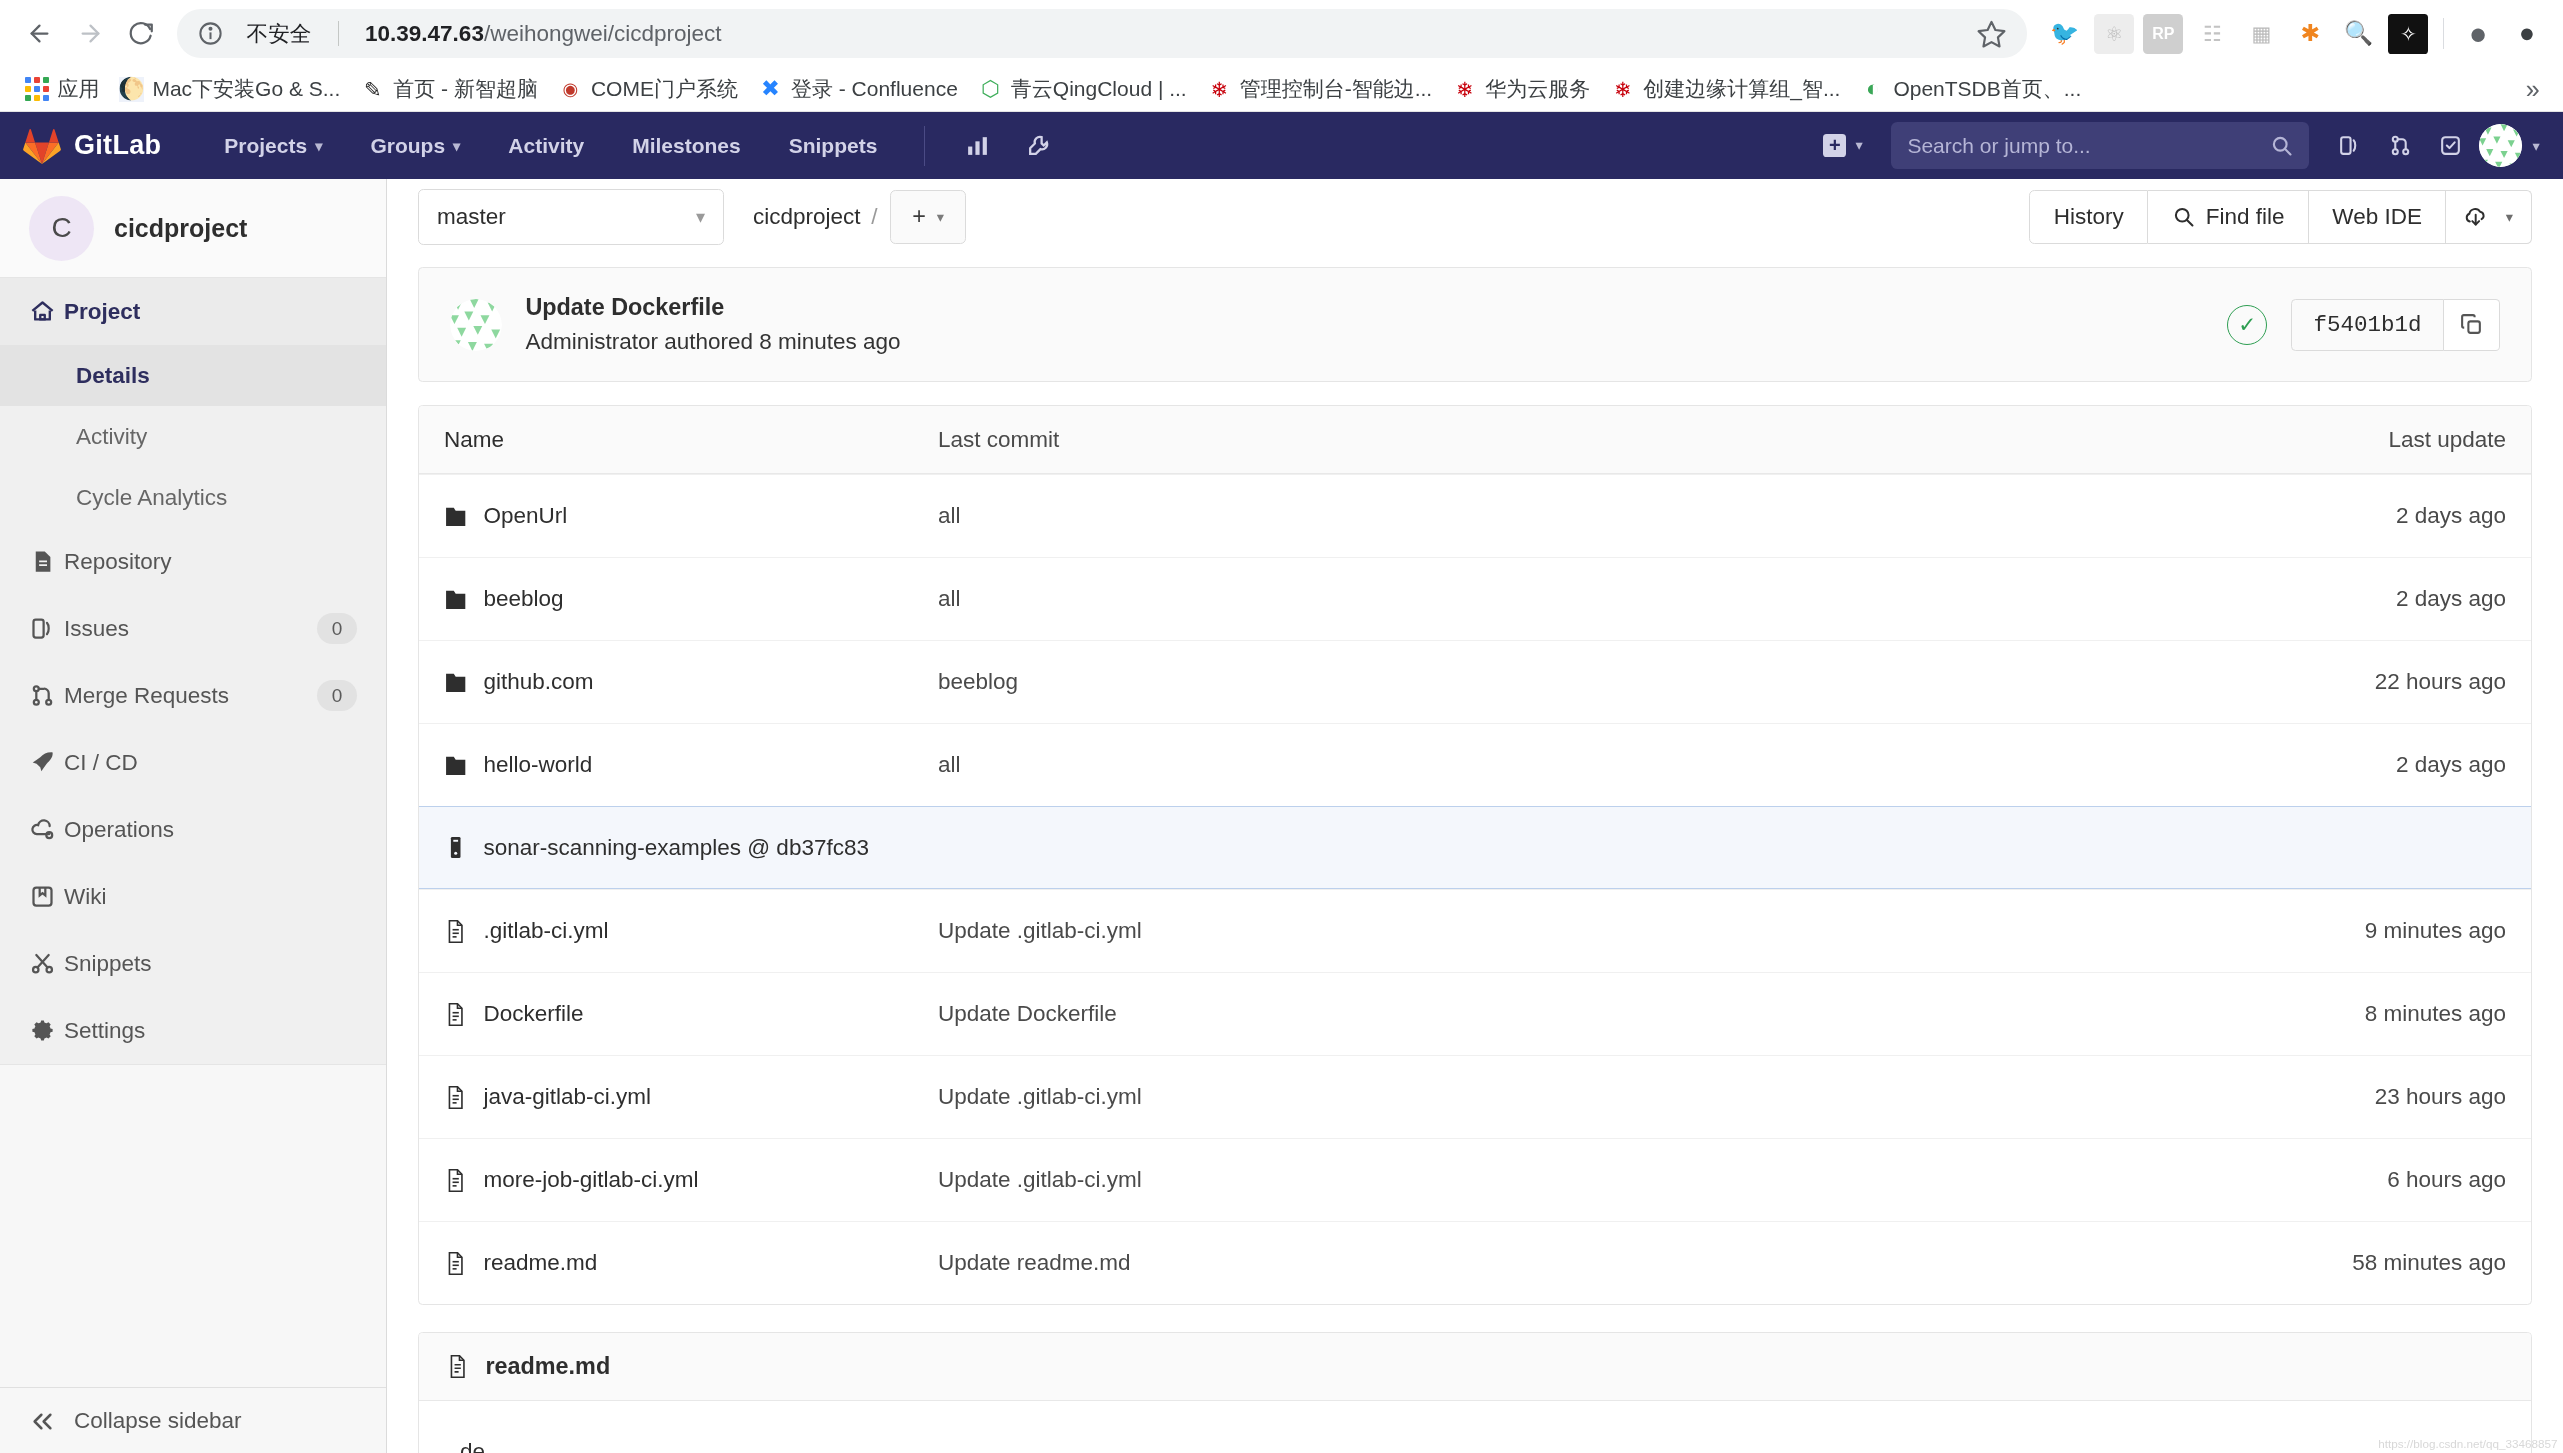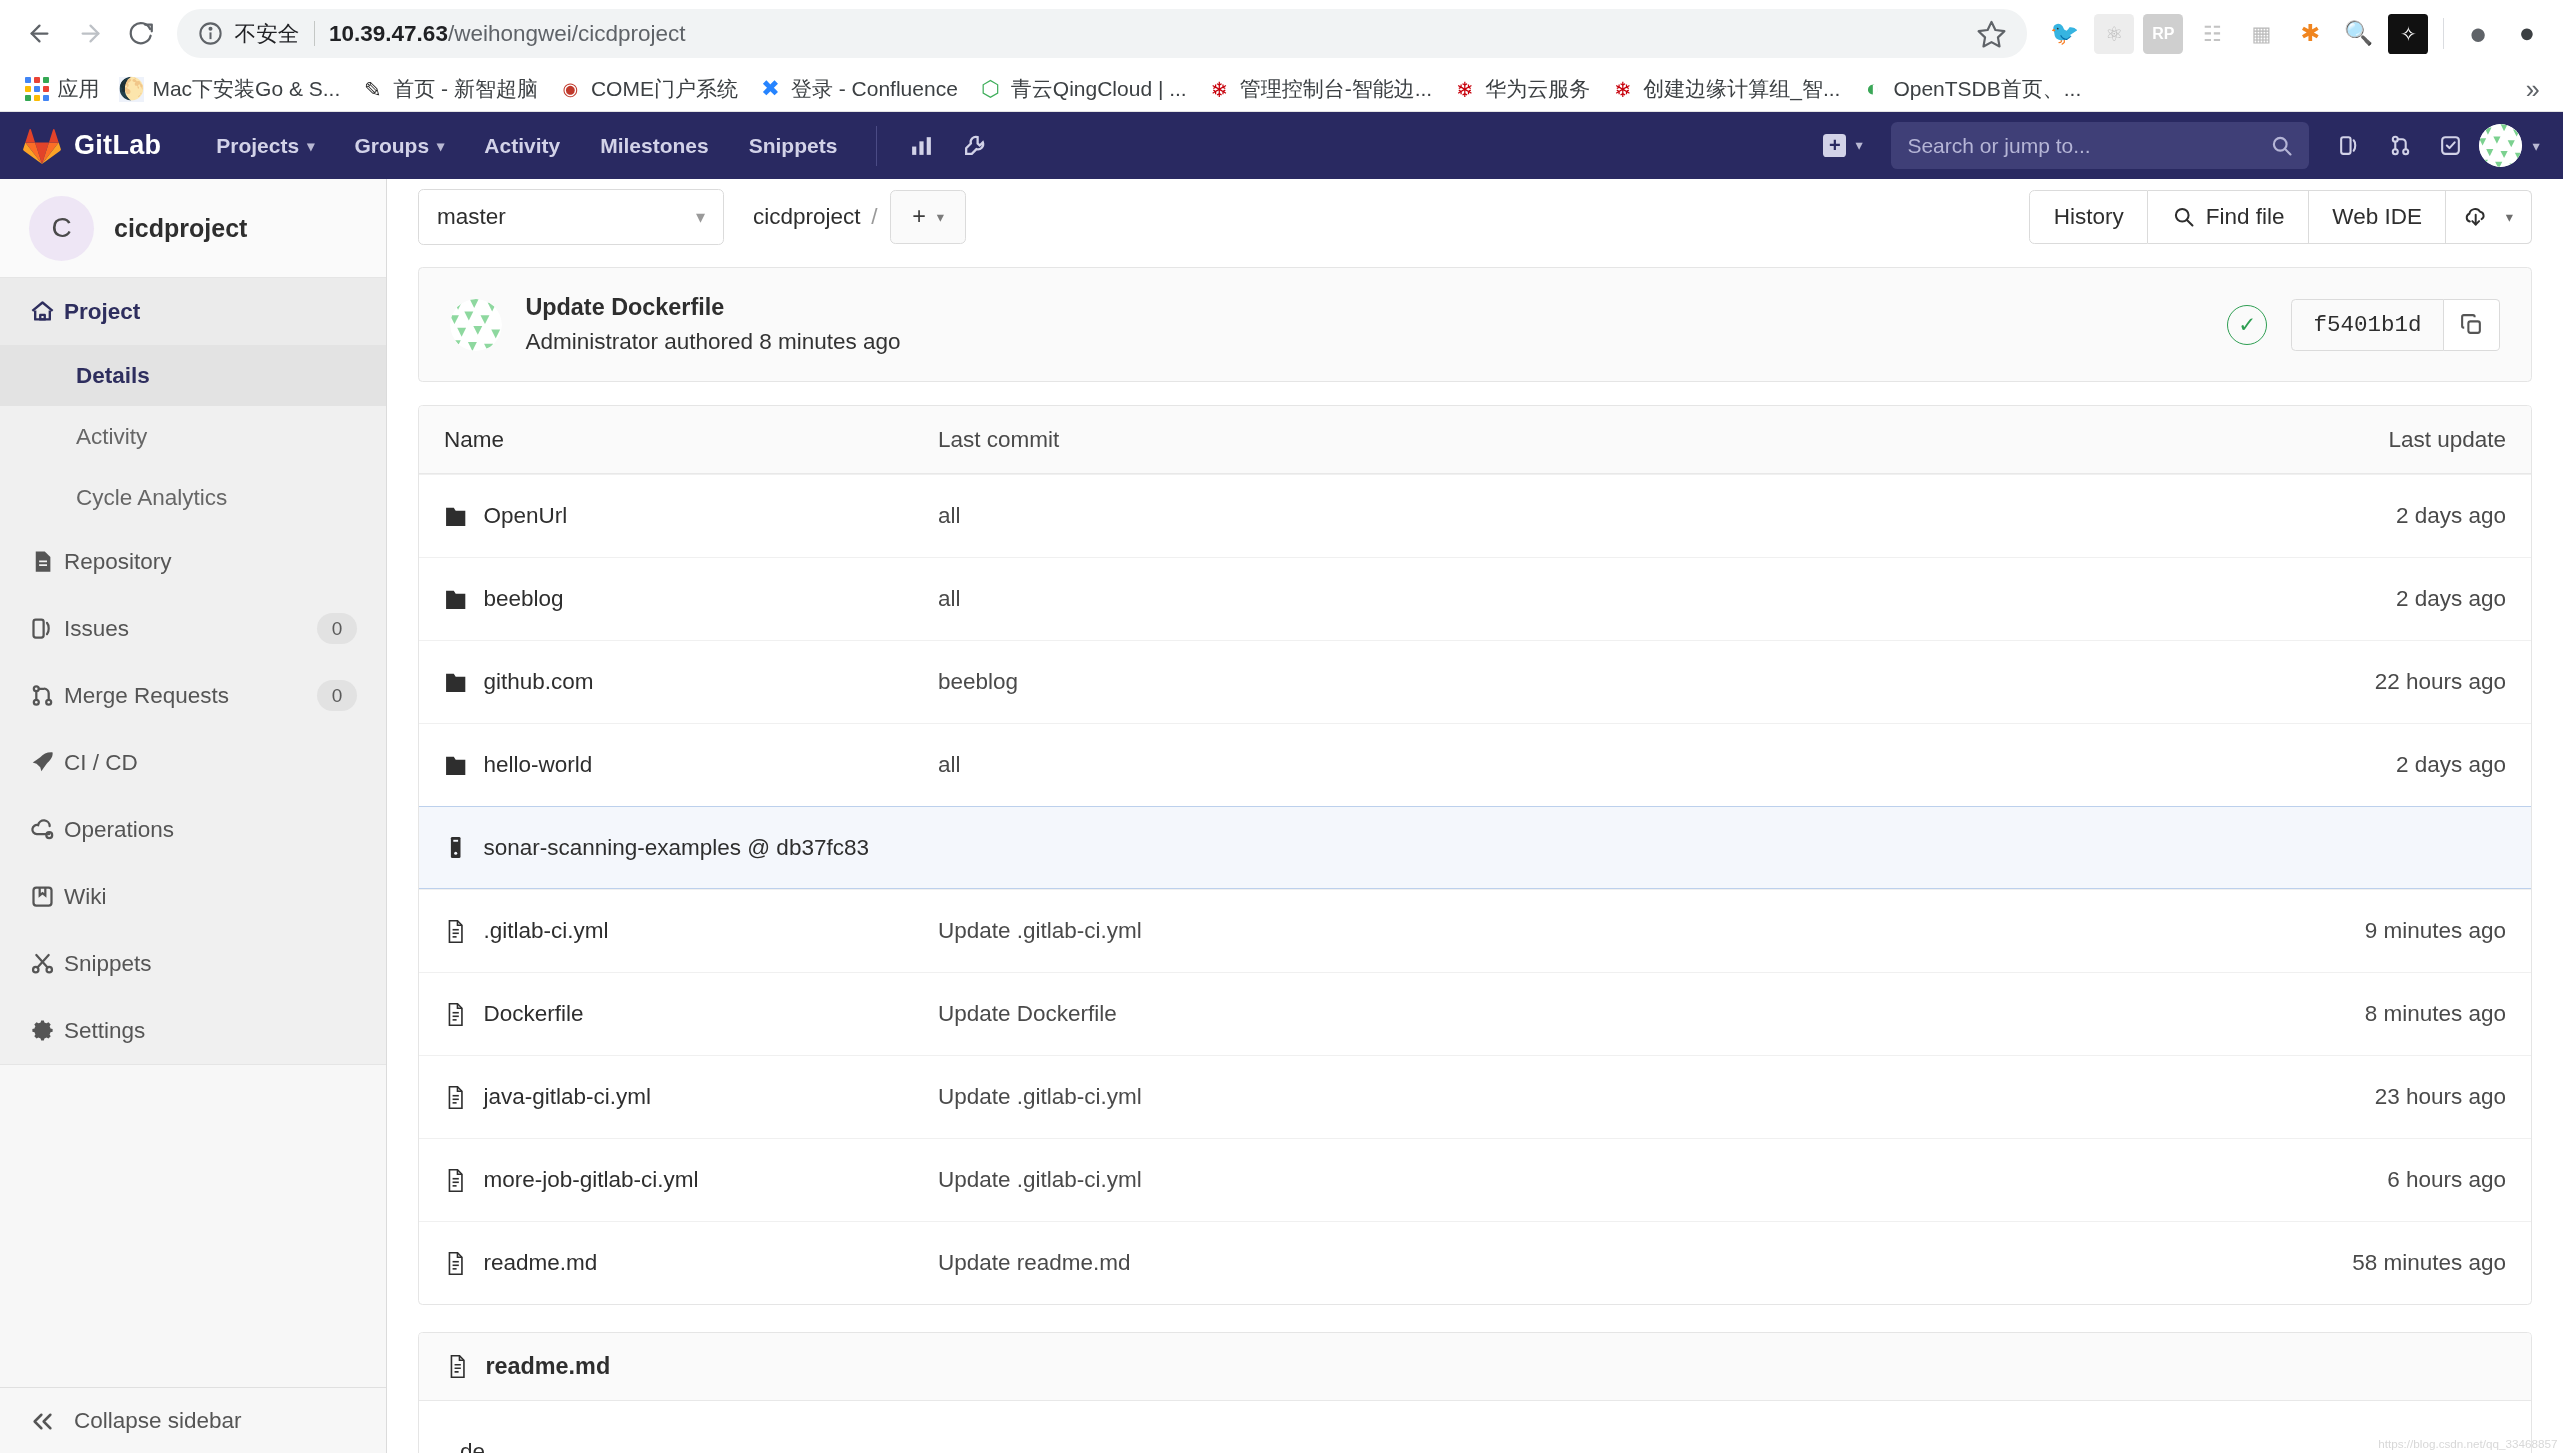--- a/index.html
+++ b/index.html
@@ -19,21 +19,21 @@
     width: 47px; height: 47px; display: flex; align-items: center;
     justify-content: center; border-radius: 50%; color: #5f6368;
     flex: 0 0 auto;
   }
   .nav-btn.disabled { color: #bdc1c6; }
   .nav-btn svg { width: 27px; height: 27px; }
 
   .omnibox {
     flex: 1 1 auto; height: 49px; background: #f1f3f4;
     border-radius: 24px; display: flex; align-items: center;
-    padding: 0 20px; margin: 0 9px; min-width: 0;
+    padding: 0 20px; margin: 0 9px; min-width: 0; gap: 12px;
   }
   .omni-info { width: 27px; height: 27px; color: #5f6368; flex: 0 0 auto; }
   .omni-info svg { width: 27px; height: 27px; display: block; }
   .omni-secure {
     font-size: 21.6px; color: #202124; margin-left: 10.8px;
     white-space: nowrap; flex: 0 0 auto;
   }
   .omni-sep {
     width: 0.9px; height: 25px; background: #c4c7c5;
     margin: 0 14.4px; flex: 0 0 auto;
@@ -71,21 +71,21 @@
     flex: 0 0 auto;
   }
   .bm-overflow { margin-left: auto; font-size: 25px; color: #5f6368; padding: 0 9px; }
 
   .apps-grid { display: grid; grid-template-columns: repeat(3, 6.3px); gap: 2.7px; }
   .apps-grid i { width: 6.3px; height: 6.3px; display: block; border-radius: 0.9px; }
 
   
   .gl-nav {
     height: 67px; background: #292961; display: flex;
-    align-items: center; padding: 0 23.4px; gap: 8px;
+    align-items: center; padding: 0 23.4px; gap: 16px;
   }
   .gl-logo-wrap { display: flex; align-items: center; gap: 12.6px; margin-right: 31px; }
   .gl-logo { width: 38px; height: 36px; }
   .gl-brand { color: #fff; font-size: 27px; font-weight: 600; letter-spacing: 0.3px; }
   .gl-link {
     color: #d2d2e8; font-size: 21px; font-weight: bold;
     padding: 15px 16px; display: flex; align-items: center; gap: 8px;
     height: 67px;
   }
   .caret { font-size: 14.4px; opacity: .85; }

